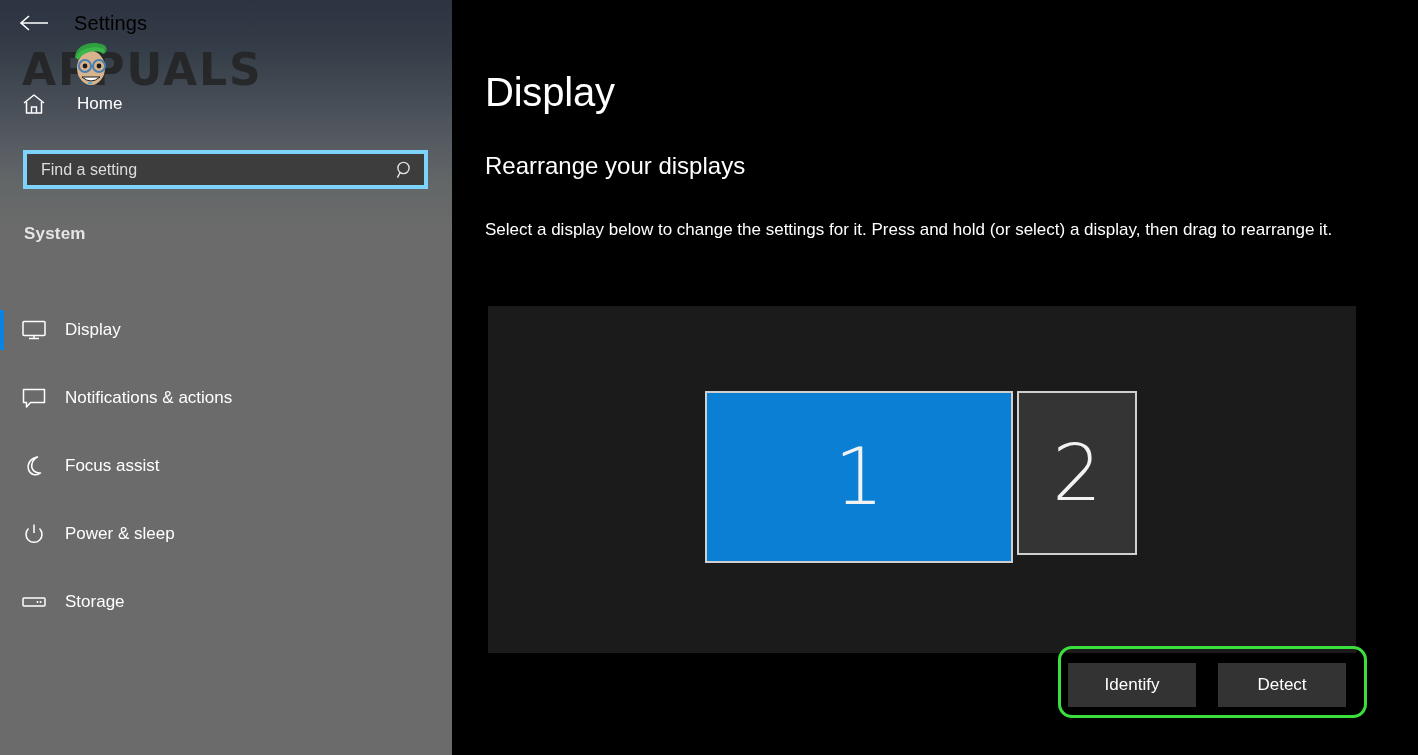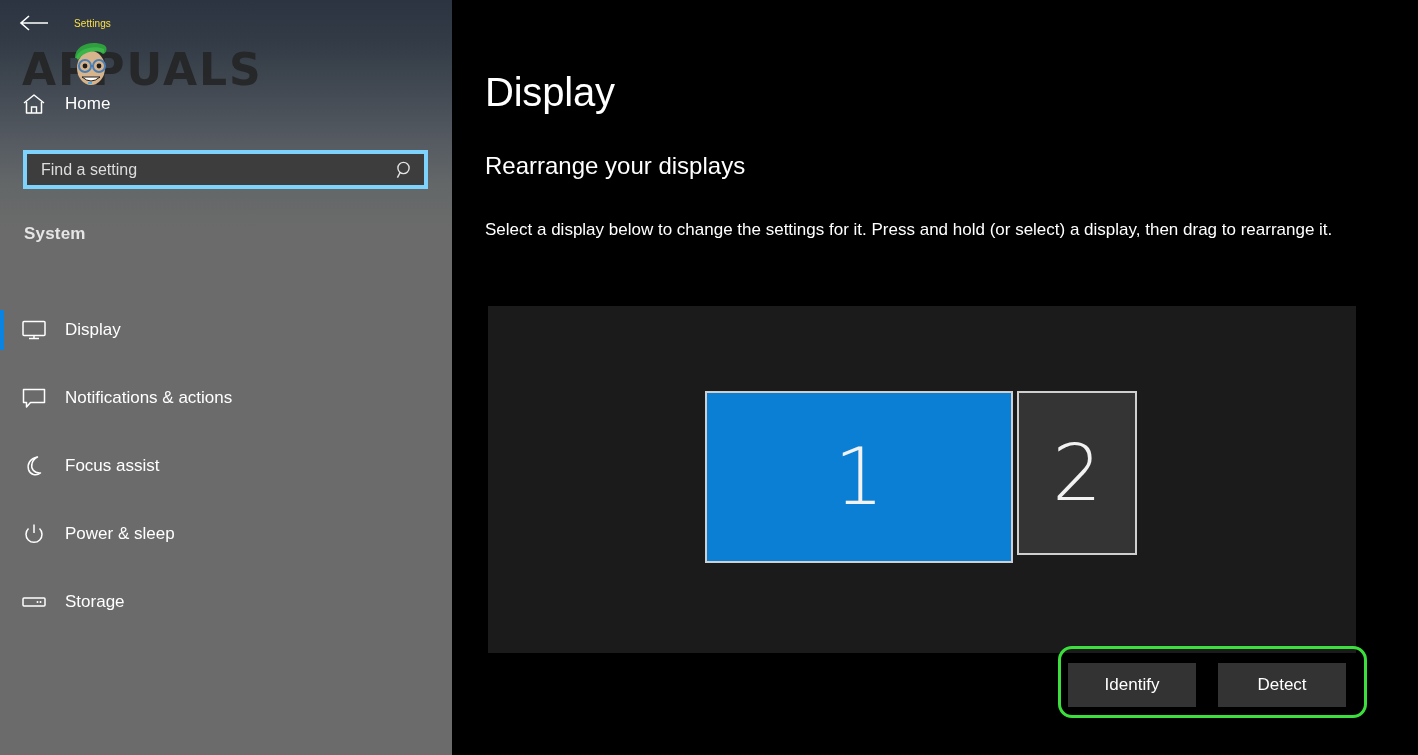--- a/index.html
+++ b/index.html
@@ -57,22 +57,22 @@
   .back-btn {
     width: 48px;
     height: 34px;
     margin-left: 10px;
     display: flex;
     align-items: center;
     justify-content: center;
   }
   .back-btn svg { display: block; }
   .win-title {
-    font-size: 10px;
-    color: #fde047;
+    font-size: 20px;
+    color: #000000;
     margin-left: 16px;
     letter-spacing: .1px;
   }
 
   
   .watermark {
     position: absolute;
     left: 22px;
     top: 38px;
     width: 260px;
@@ -100,20 +100,21 @@
   }
 
   .home-row {
     position: absolute;
     left: 0;
     top: 86px;
     width: 452px;
     height: 36px;
     display: flex;
     align-items: center;
+    gap: 12px;
   }
   .home-icon {
     width: 44px;
     display: flex;
     justify-content: center;
     align-items: center;
     margin-left: 12px;
   }
   .home-label {
     font-size: 17px;

